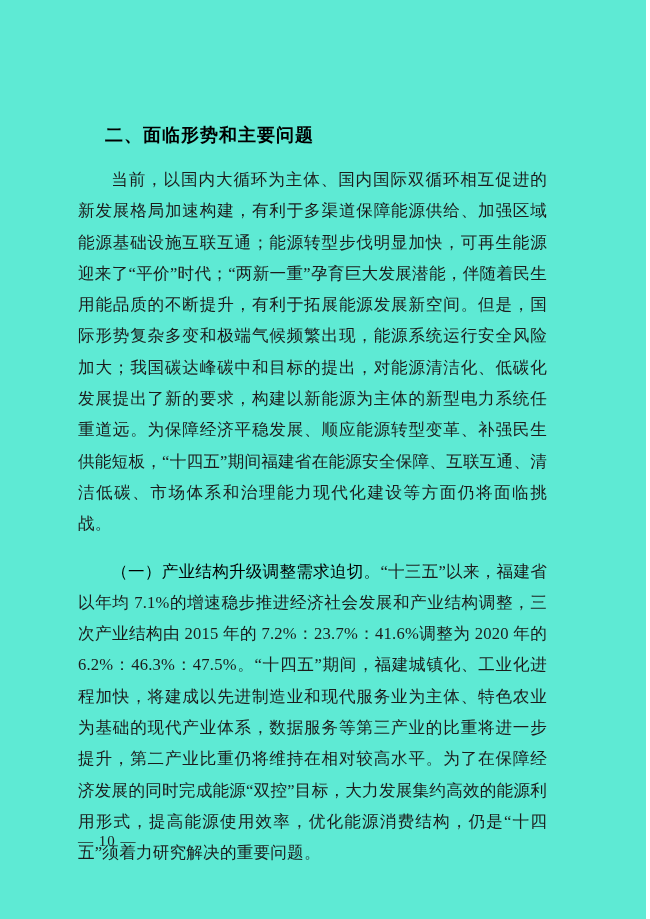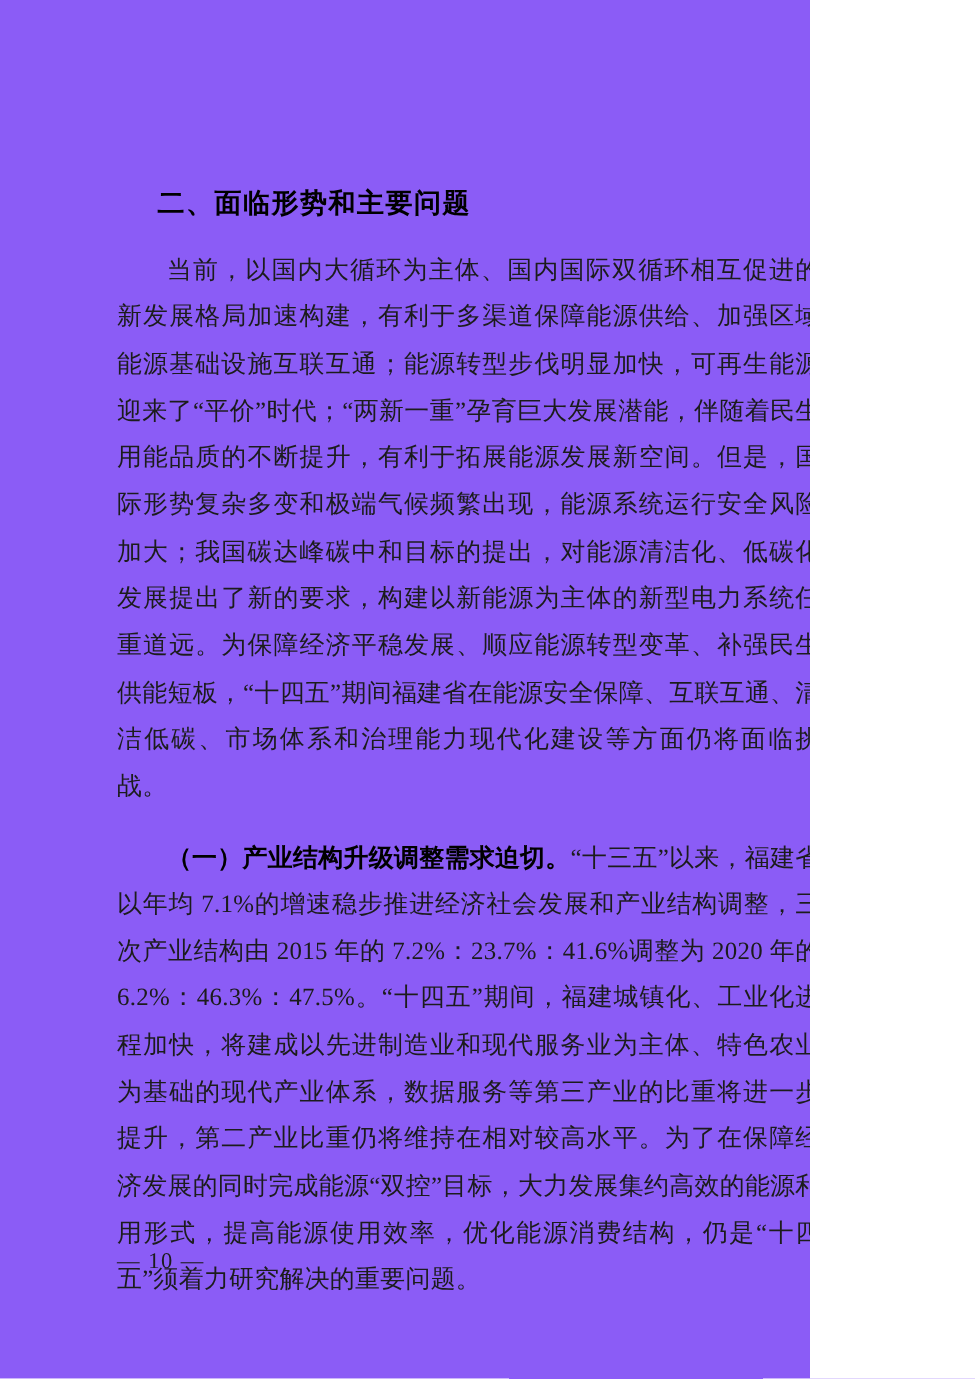--- a/index.html
+++ b/index.html
@@ -2,23 +2,23 @@
 <html><head>
 <meta charset="utf-8">
 <style>
   html, body {
     margin: 0;
     padding: 0;
     background: #ffffff;
   }
   .page {
     position: relative;
-    width: 540px;
+    width: 646px;
     height: 919px;
-    background: #8b5cf6;
+    background: #5eead4;
     color: #1c1c1c;
     font-family: "Liberation Serif", "DejaVu Serif", serif;
     overflow: hidden;
   }
   .content {
     position: absolute;
     left: 62px;
     top: 122px;
     width: 501px;
   }
@@ -37,21 +37,21 @@
     font-size: 16.6px;
     line-height: 31.3px;
     text-align: justify;
     text-indent: 2em;
     letter-spacing: 0.2px;
     word-break: break-all;
     color: #1c1c1c;
   }
   .para .bold-lead {
     font-family: "Liberation Sans", "DejaVu Sans", sans-serif;
-    font-weight: 700;
+    font-weight: 400;
     color: #000000;
   }
   .footer-page-number {
     position: absolute;
     left: 78px;
     top: 833px;
     font-size: 15px;
     letter-spacing: 1px;
     color: #1c1c1c;
   }

